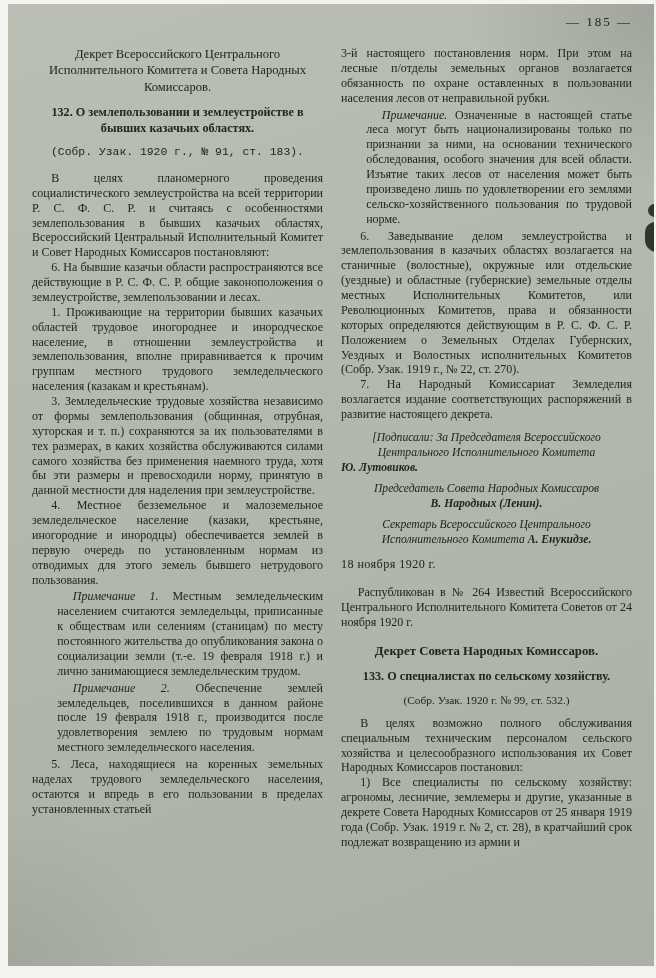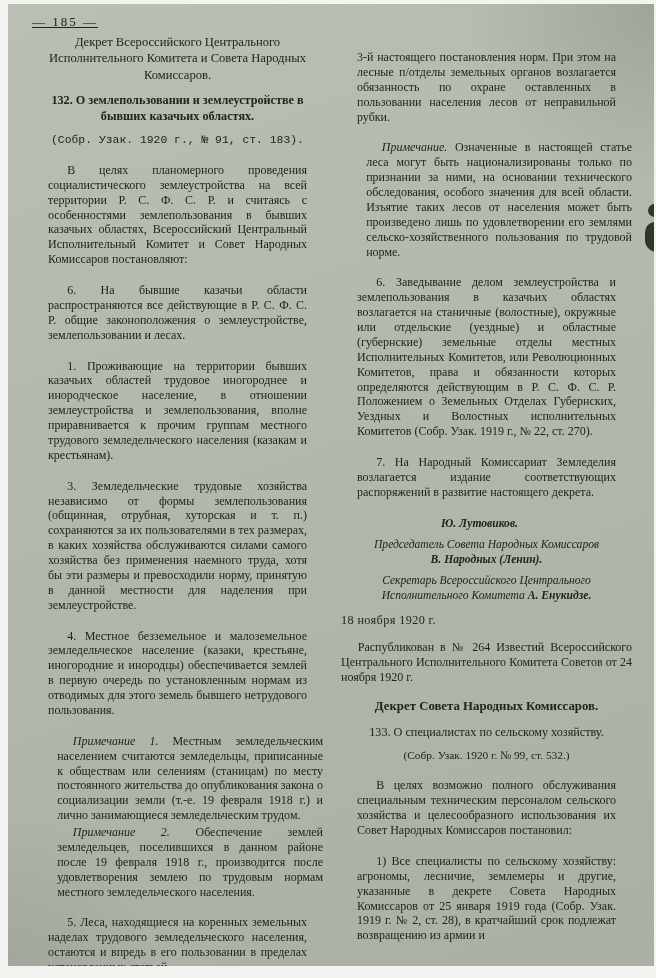--- a/index.html
+++ b/index.html
@@ -24,25 +24,24 @@
       radial-gradient(circle at 100% 0%, rgba(20,25,18,0.14), rgba(20,25,18,0) 16%),
       radial-gradient(circle at 0% 100%, rgba(20,25,18,0.08), rgba(20,25,18,0) 14%),
       linear-gradient(160deg, #b9bfb3 0%, #b2b8ac 45%, #aab0a4 100%);
     color: #20251e;
     overflow: hidden;
   }
   .inner {
     padding: 10px 22px 8px 24px;
   }
   .page-number {
-    text-align: left;
+    text-align: right;
     font-size: 13px;
     letter-spacing: 2px;
-    margin-bottom: 4px;
-    text-decoration: underline;
+    margin-bottom: 16px;
   }
   .columns {
     display: flex;
     gap: 18px;
   }
   .col {
     flex: 1 1 0;
     min-width: 0;
     font-size: 12px;
     line-height: 1.24;
@@ -63,21 +62,21 @@
     line-height: 1.3;
     margin: 0 6px 8px 6px;
   }
   .citation {
     text-align: center;
     font-size: 11.4px;
     margin-bottom: 12px;
     font-family: Liberation Mono, monospace;
   }
   .para {
-    margin: 16px;
+    margin: 0;
     text-indent: 1.6em;
   }
   .para.no-indent {
     text-indent: 0;
   }
   .note {
     margin: 2px 0 2px 2.1em;
     text-indent: 1.3em;
   }
   .note-label {
@@ -92,21 +91,21 @@
   .sig {
     margin-bottom: 6px;
   }
   .sig-role {
     display: block;
     text-align: center;
     text-indent: 0;
   }
   .sig-name-right {
     display: block;
-    text-align: center;
+    text-align: left;
     padding-right: 14px;
     font-weight: 600;
   }
   .sig-name-center {
     display: block;
     text-align: center;
     font-weight: 600;
   }
   .sig-center {
     text-align: center;
@@ -126,21 +125,21 @@
     line-height: 1.25;
     text-indent: 1.4em;
   }
   .decree2-heading {
     font-weight: bold;
     text-align: center;
     font-size: 12.8px;
     margin: 14px 0 10px 0;
   }
   .decree2-title {
-    font-weight: normal;
+    font-weight: bold;
     text-align: center;
     font-size: 12.2px;
     margin: 0 0 8px 0;
   }
   .decree2-citation {
     text-align: center;
     font-size: 11.4px;
     margin-bottom: 9px;
   }
   .ink-blob {
@@ -194,20 +193,21 @@
       <div class="col">
         <p class="para no-indent">3-й настоящего постановления норм. При этом на лесные п/отделы земельных органов возлагается обязанность по охране оставленных в пользовании населения лесов от неправильной рубки.</p>
 
         <p class="note"><span class="note-label">Примечание.</span> <span>Означенные в настоящей статье леса могут быть национализированы только по признании за ними, на основании технического обследования, особого значения для всей области. Изъятие таких лесов от населения может быть произведено лишь по удовлетворении его землями сельско-хозяйственного пользования по трудовой норме.</span></p>
 
         <p class="para">6. Заведывание делом землеустройства и землепользования в казачьих областях возлагается на станичные (волостные), окружные или отдельские (уездные) и областные (губернские) земельные отделы местных Исполнительных Комитетов, или Революционных Комитетов, права и обязанности которых определяются действующим в Р. С. Ф. С. Р. Положением о Земельных Отделах Губернских, Уездных и Волостных исполнительных Комитетов (Собр. Узак. 1919 г., № 22, ст. 270).</p>
         <p class="para">7. На Народный Комиссариат Земледелия возлагается издание соответствующих распоряжений в развитие настоящего декрета.</p>
 
         <div class="signatures">
           <div class="sig">
+            <span class="sig-role">[Подписали: За Председателя Всероссийского Центрального Исполнительного Комитета</span>
             <span class="sig-name-right">Ю. Лутовиков.</span>
           </div>
           <div class="sig">
             <span class="sig-role">Председатель Совета Народных Комиссаров</span>
             <span class="sig-name-center">В. Народных (Ленин).</span>
           </div>
           <div class="sig sig-center">
             <span>Секретарь Всероссийского Центрального Исполнительного Комитета</span>
             <span class="sig-name-inline">А. Енукидзе.</span>
           </div>

